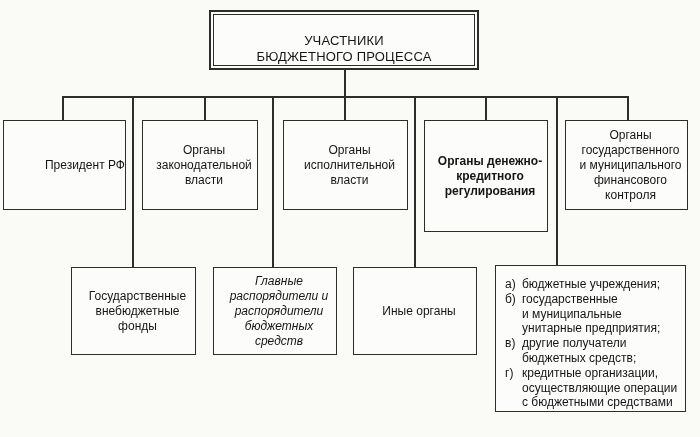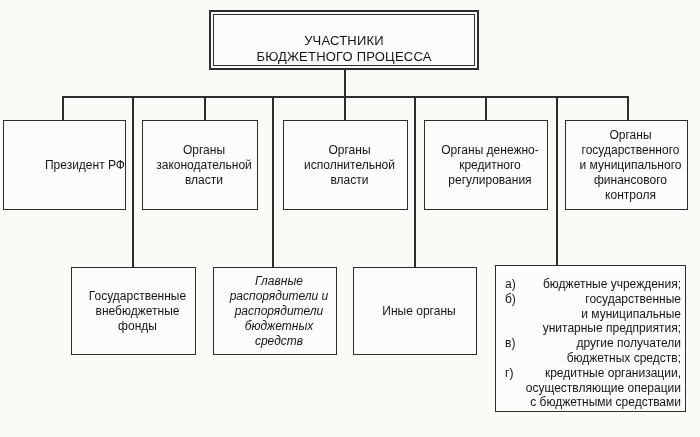--- a/index.html
+++ b/index.html
@@ -58,21 +58,21 @@
     font-size:13px;
     line-height:16px;
     text-align:center;
     letter-spacing:.2px;
     margin-top:18px;
   }
   
   .b1{left:3px;  top:120px;width:123px;height:90px;justify-content:flex-end;}
   .b2{left:142px;top:120px;width:116px;height:90px;}
   .b3{left:283px;top:120px;width:125px;height:90px;}
-  .b4{left:424px;top:120px;width:124px;height:90px;}
+  .b4{left:424px;top:120px;width:124px;height:112px;font-weight:bold;}
   .b5{left:565px;top:120px;width:123px;height:90px;}
   .c1{left:71px; top:267px;width:125px;height:88px;}
   .c2{left:213px;top:267px;width:124px;height:88px;font-style:italic;}
   .c3{left:353px;top:267px;width:124px;height:88px;}
   
   .listbox{
     position:absolute;
     left:495px;top:265px;width:191px;height:147px;
     box-sizing:border-box;
     border:1.5px solid var(--line);
@@ -80,21 +80,21 @@
     padding:11px 4px 0 9px;
   }
   .list-item{display:flex;}
   .list-item .marker{
     width:17px;flex:0 0 17px;
     font-size:12px;line-height:14.8px;
   }
   .list-item .txt{
     flex:1;
     white-space:pre-line;
-    font-size:12px;line-height:14.8px;text-align:right;
+    font-size:12px;line-height:14.8px;
   }
 </style>
 </head>
 <body>
 
 <div class="canvas">
 
   <div>
     <div class="vline" style="left:344px;top:70px;height:27px;"></div>
     <div class="hline" style="left:62px;top:96px;width:567px;"></div>

